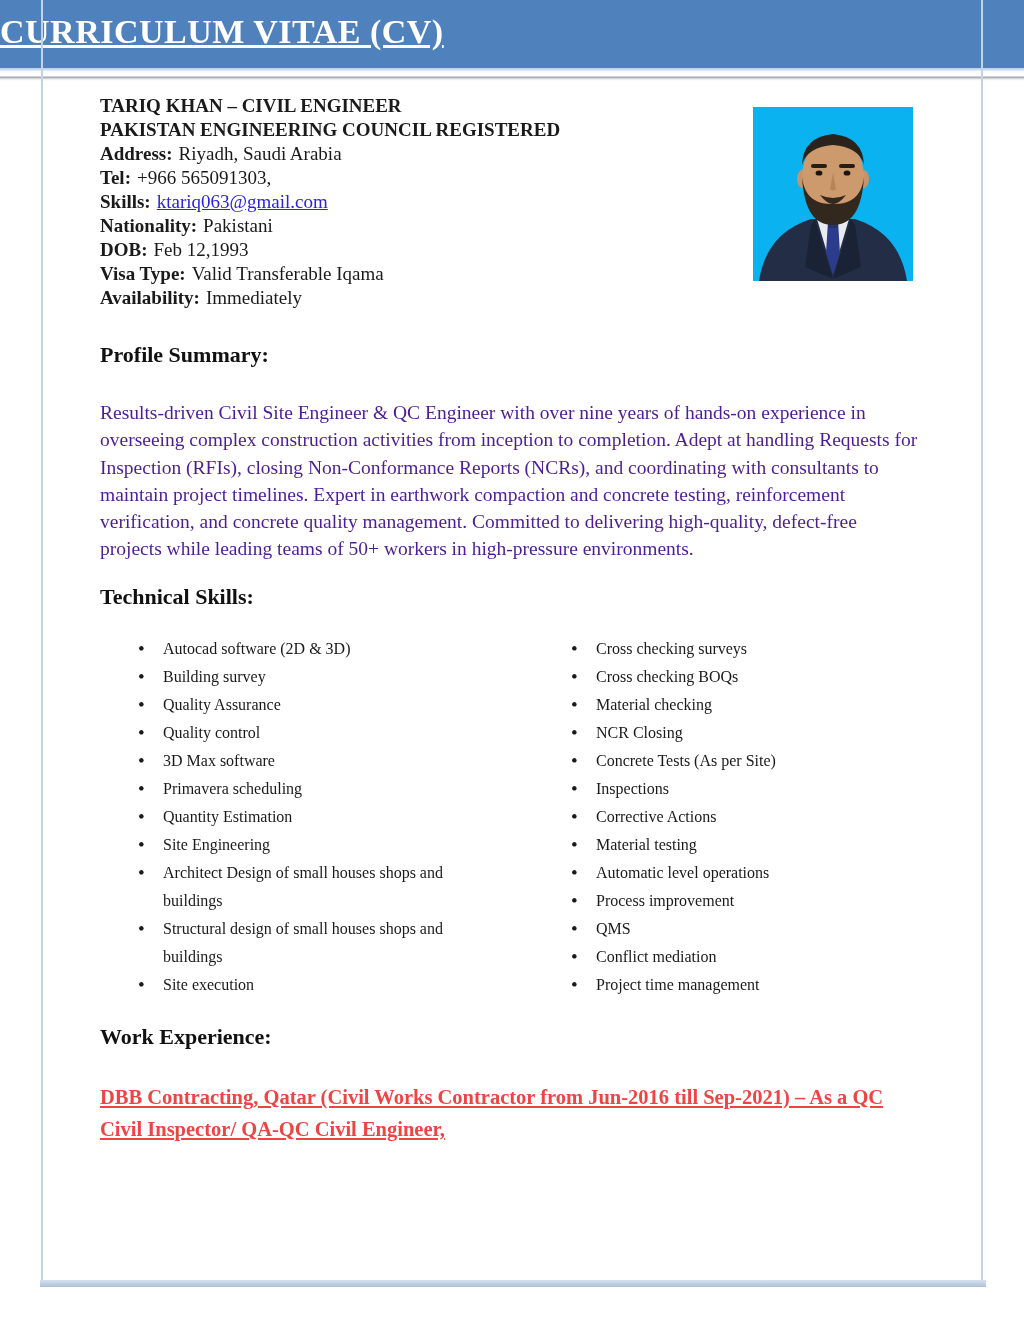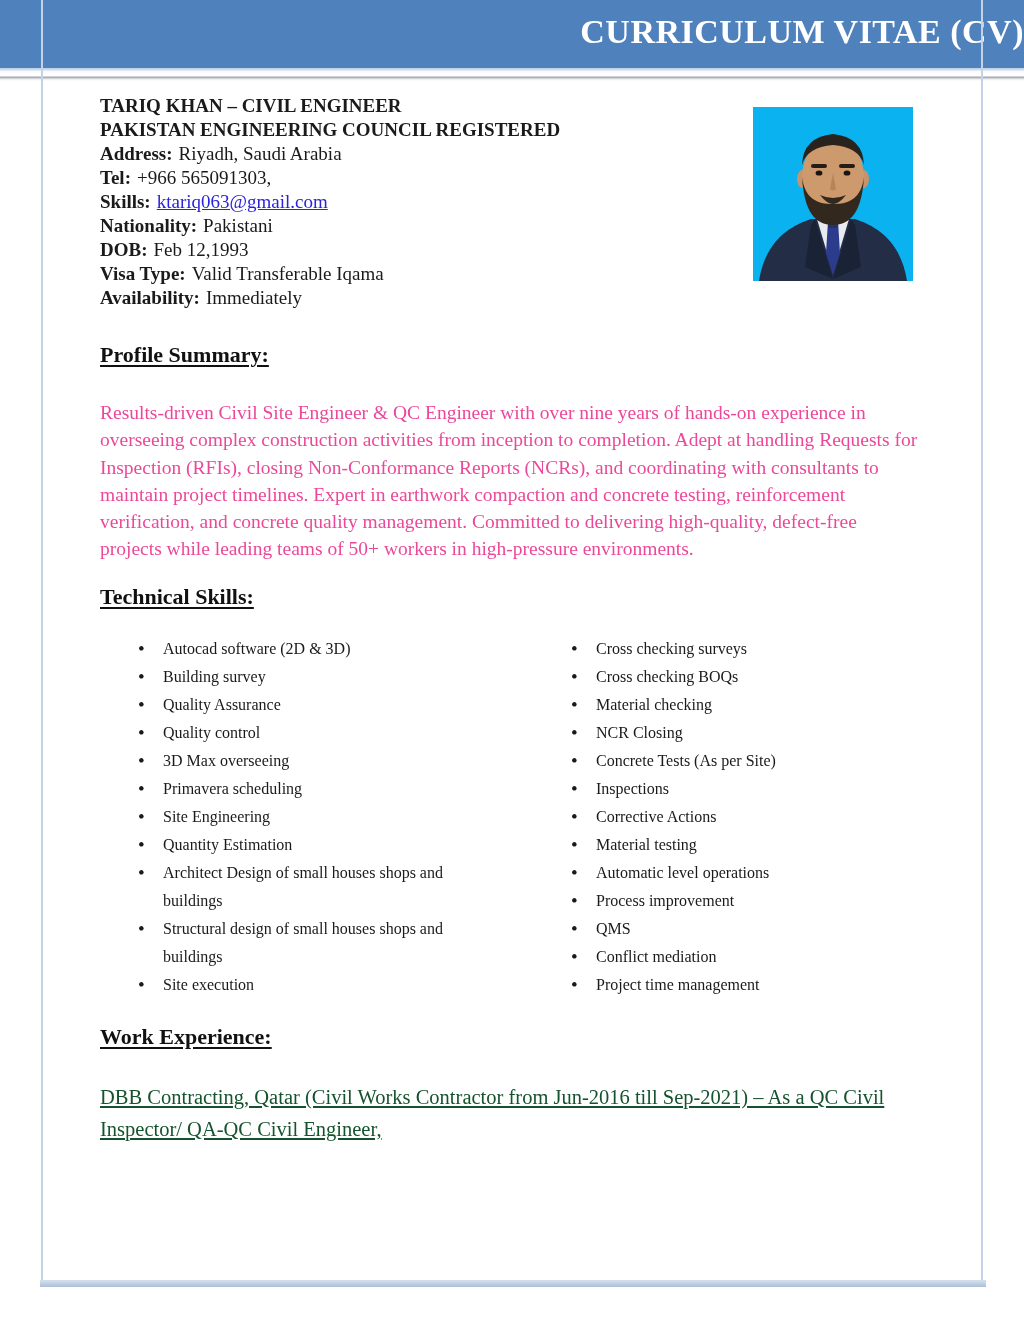--- a/index.html
+++ b/index.html
@@ -8,22 +8,22 @@
     font-family:"Liberation Serif","DejaVu Serif",serif; color:#1a1a1a;
   }
   .page { position:absolute; inset:0; background:#ffffff; }
 
   
   .banner {
     position:absolute; top:0; left:0; width:1024px; height:68px;
     background:#4f81bd;
   }
   .banner h1 {
-    margin:0; height:80px; line-height:64px; text-align:right;
-    font-size:34px; font-weight:bold; color:#ffffff; letter-spacing:0.5px;
+    margin:0; height:80px; line-height:64px; text-align:left;
+    font-size:34px; font-weight:bold; color:#ffffff; letter-spacing:0.5px;text-decoration:underline;
   }
   .banner-band {
     position:absolute; top:68px; left:0; width:1024px; height:13px;
     background:linear-gradient(to bottom,
       #bdd0e7 0px, #cfdcec 2px, #f7fafd 3px, #ffffff 7px,
       #ffffff 8px, #a0a4a9 9px, #b9bcc0 10px, #e9ebed 11px, #ffffff 13px);
   }
 
   
   .border-line {
@@ -40,46 +40,46 @@
   .content { position:absolute; left:100px; top:94px; width:818px; }
 
   .personal { font-size:19px; line-height:24px; }
   .pline { white-space:nowrap; }
   .bold, .lbl { font-weight:bold; }
   .lbl { margin-right:6px; }
   .email-link { color:#2b22dd; text-decoration:underline; cursor:pointer; }
 
   h2 {
     margin:0; font-size:22px; font-weight:bold; color:#111111;
-    text-decoration:underline; text-decoration-thickness:2px; text-underline-offset:3px;
+    text-decoration-thickness:2px; text-underline-offset:3px;
   }
   .h-profile { margin-top:32px; }
   .h-skills  { margin-top:21px; }
   .h-work    { margin-top:25px; }
 
   .summary {
-    margin:31px 0 0 0; font-size:19.5px; line-height:27.3px; color:#ec4899;
+    margin:31px 0 0 0; font-size:19.5px; line-height:27.3px; color:#4c1d95;
   }
 
   .skills-cols { display:flex; margin-top:25px; }
   ul.skills { list-style:none; margin:0; padding:0; font-size:16px; }
   ul.skills li {
     position:relative; padding-left:27px; line-height:28px;
   }
   ul.skills li::before {
     content:"\2022"; position:absolute; left:2px; top:0; font-size:19px; color:#1a1a1a;
   }
   .skills.left  { margin-left:36px; width:433px; }
   .skills.left li  { max-width:305px; }
   .skills.right { width:340px; }
 
   .job-link {
     display:block; margin-top:31px; width:818px;
-    font-size:20.5px; line-height:32px; font-weight:normal;
-    color:#14532d; text-decoration:underline; cursor:pointer;
+    font-size:20.5px; line-height:32px; font-weight:bold;
+    color:#ef4444; text-decoration:underline; cursor:pointer;
   }
 
   
   .photo { position:absolute; left:753px; top:107px; width:160px; height:174px; }
 </style>
 </head>
 <body>
 
 <div class="page">
 
@@ -152,24 +152,24 @@
     <h2 class="h-profile">Profile Summary:</h2>
     <p class="summary">Results-driven Civil Site Engineer &amp; QC Engineer with over nine years of hands-on experience in overseeing complex construction activities from inception to completion. Adept at handling Requests for Inspection (RFIs), closing Non-Conformance Reports (NCRs), and coordinating with consultants to maintain project timelines. Expert in earthwork compaction and concrete testing, reinforcement verification, and concrete quality management. Committed to delivering high-quality, defect-free projects while leading teams of 50+ workers in high-pressure environments.</p>
 
     <h2 class="h-skills">Technical Skills:</h2>
     <div class="skills-cols">
       <ul class="skills left">
         <li>Autocad software (2D &amp; 3D)</li>
         <li>Building survey</li>
         <li>Quality Assurance</li>
         <li>Quality control</li>
-        <li>3D Max overseeing</li>
+        <li>3D Max software</li>
         <li>Primavera scheduling</li>
+        <li>Quantity Estimation</li>
         <li>Site Engineering</li>
-        <li>Quantity Estimation</li>
         <li>Architect Design of small houses shops and buildings</li>
         <li>Structural design of small houses shops and buildings</li>
         <li>Site execution</li>
       </ul>
       <ul class="skills right">
         <li>Cross checking surveys</li>
         <li>Cross checking BOQs</li>
         <li>Material checking</li>
         <li>NCR Closing</li>
         <li>Concrete Tests (As per Site)</li>

